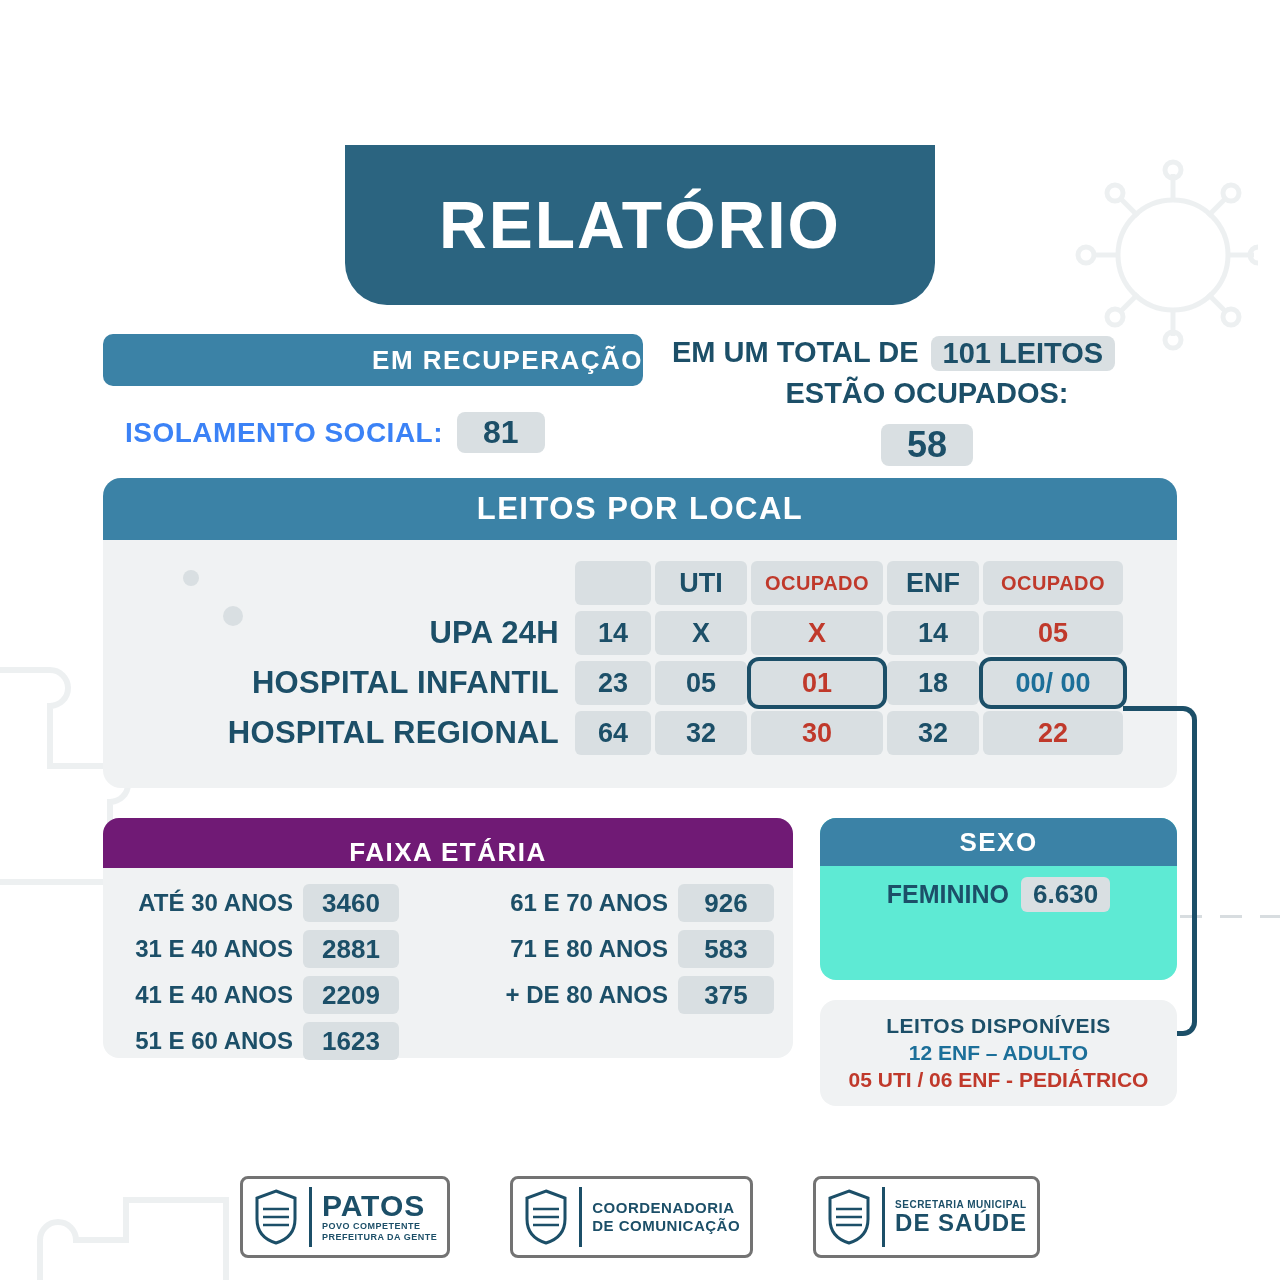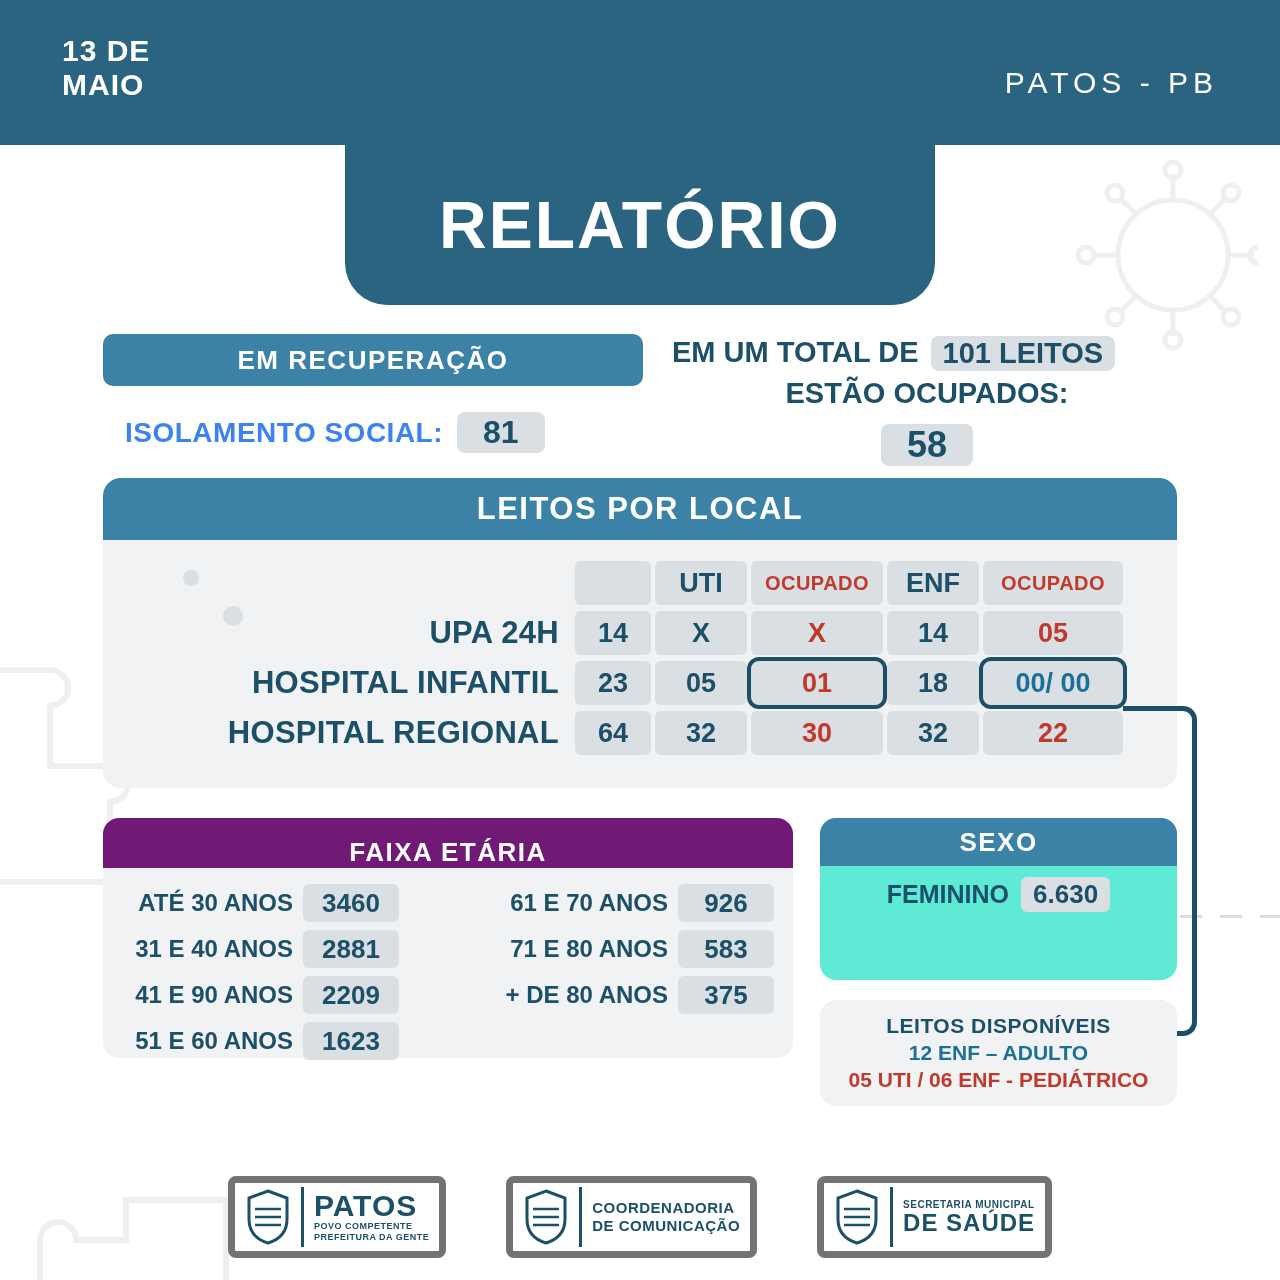--- a/index.html
+++ b/index.html
@@ -61,21 +61,21 @@
   .puzzle-bottom { left: 30px; bottom: -40px; width: 220px; height: 140px; opacity: .55; }
   .dash-right { position:absolute; right: 0; top: 915px; width: 140px; height: 3px;
     background: repeating-linear-gradient(to right,#d8dde0 0 22px, transparent 22px 40px); }
 
   
   .pill-recup {
     position: absolute; left: 103px; top: 334px;
     width: 540px; height: 52px;
     background: #3b82a6;
     border-radius: 10px;
-    display: flex; align-items: center; justify-content: center;
+    display: flex; align-items: center; justify-content: flex-end;
   }
   .pill-recup span {
     color: #ffffff; font-size: 26px; font-weight: bold; letter-spacing: 1.5px;
   }
 
   .isolamento {
     position: absolute; left: 125px; top: 412px;
     display: flex; align-items: center; gap: 14px;
   }
   .isolamento .lbl { color:#3b82f6; font-size: 28px; font-weight: bold; letter-spacing: .5px;}
@@ -210,42 +210,37 @@
     border-bottom: 5px solid #1c4f68;
     border-radius: 0 14px 14px 0;
   }
 
   
   .logos {
     position:absolute; left:0; bottom: 22px; width: 100%;
     display:flex; justify-content:center; gap: 60px;
   }
   .logo {
-    border: 7px solid #737373; border-radius: 8px;
+    border: 3px solid #737373; border-radius: 8px;
     display:flex; align-items:center; height: 82px; padding: 0 10px; gap: 10px;
     background:#fff;
   }
   .crest { width: 46px; height: 56px; flex: none; }
   .logo .sep { width: 3px; height: 60px; background:#1c4f68; }
   .logo .txt { color:#1c4f68; display:flex; flex-direction:column; justify-content:center; }
   .logo .big { font-size: 30px; font-weight: bold; letter-spacing: 1px; line-height: 1; }
   .logo .small { font-size: 9px; font-weight: bold; letter-spacing: .5px; line-height: 1.25; }
   .logo .mid { font-size: 15px; font-weight: bold; letter-spacing:.5px; line-height:1.2;}
   .logo .tiny { font-size: 10px; font-weight: bold; letter-spacing:.5px; line-height:1.2;}
 </style>
 </head>
 <body>
 
 <div class="page">
 
-  <div class="topbar">
-    <div class="topbar-date">13 DE
-MAIO</div>
-    <div class="topbar-city">PATOS - PB</div>
-  </div>
 
   <div class="title-plate">
     <span>RELATÓRIO</span>
   </div>
 
   <svg class="deco virus" viewBox="0 0 190 210">
     <g fill="none" stroke="#dfe4e7" stroke-width="5">
       <circle cx="105" cy="105" r="55"></circle>
       <path d="M105 50 v-26 M140 66 l18-18 M160 105 h26 M140 144 l18 18 M105 160 v26 M70 144 l-18 18 M50 105 h-26 M70 66 l-18-18"></path>
       <circle cx="105" cy="20" r="8"></circle>
@@ -346,21 +341,21 @@
       <div class="agecol left">
         <div class="agerow">
           <div class="lbl">ATÉ 30 ANOS</div>
           <div class="val">3460</div>
         </div>
         <div class="agerow">
           <div class="lbl">31 E 40 ANOS</div>
           <div class="val">2881</div>
         </div>
         <div class="agerow">
-          <div class="lbl">41 E 90 ANOS</div>
+          <div class="lbl">41 E 40 ANOS</div>
           <div class="val">2209</div>
         </div>
         <div class="agerow">
           <div class="lbl">51 E 60 ANOS</div>
           <div class="val">1623</div>
         </div>
       </div>
       <div class="agecol right">
         <div class="agerow">
           <div class="lbl">61 E 70 ANOS</div>

